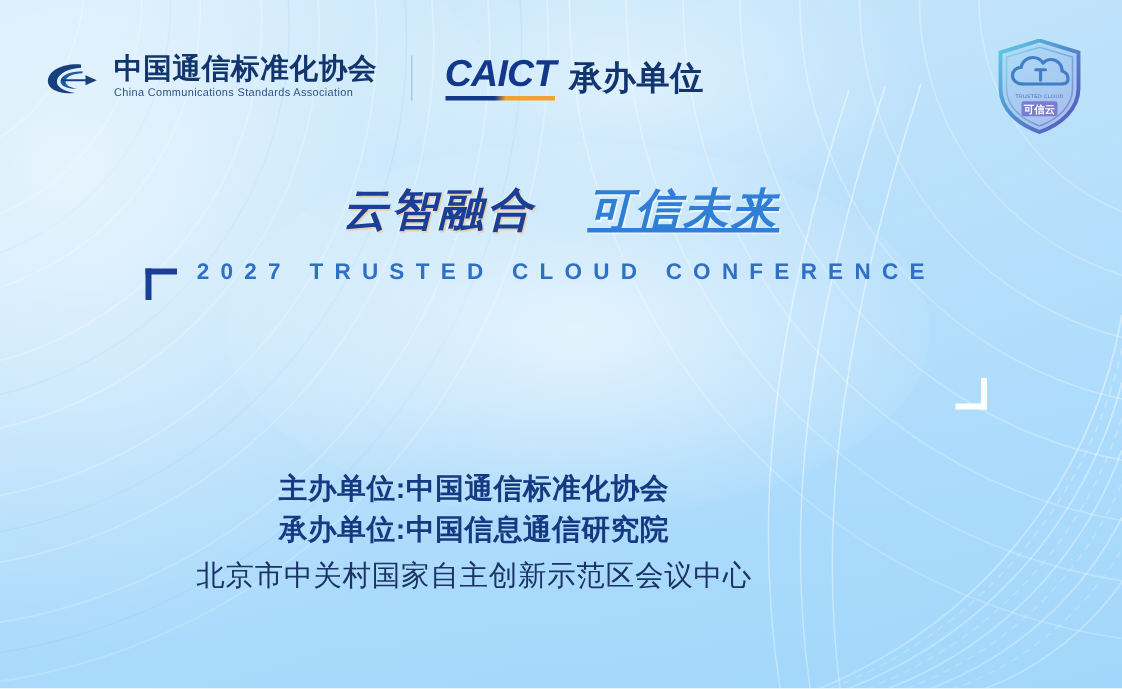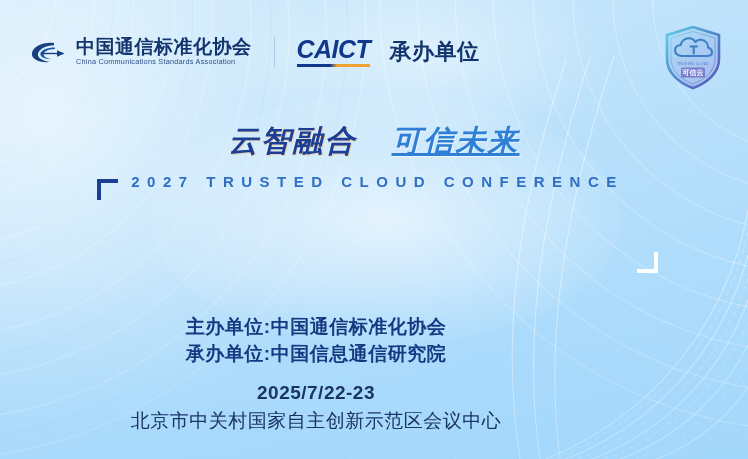--- a/index.html
+++ b/index.html
@@ -206,21 +206,21 @@
 
   .logo-divider {
     width: 1px;
     height: 30px;
     background: rgba(40,80,150,0.22);
   }
 
   .caict-logo {
     display: flex;
     align-items: center;
-    gap: 19px;
+    gap: 9px;
   }
   .caict-acronym {
     position: relative;
     font-size: 25px;
     font-weight: bold;
     font-style: italic;
     color: #11388a;
     letter-spacing: -0.5px;
     line-height: 26px;
     padding-bottom: 5px;
@@ -389,17 +389,16 @@
       <span class="seg-a">云智融合</span>
       <span class="seg-gap"></span>
       <span class="seg-b">可信未来</span>
     </div>
     <div class="sub-title">2027 TRUSTED CLOUD CONFERENCE</div>
   </div>
 
   <div class="info-block">
     <div class="org-line">主办单位:中国通信标准化协会</div>
     <div class="org-line">承办单位:中国信息通信研究院</div>
-    <div class="date-line">2025/7/22-23</div>
     <div class="venue-line">北京市中关村国家自主创新示范区会议中心</div>
   </div>
 
 </div>
 
 </body></html>

